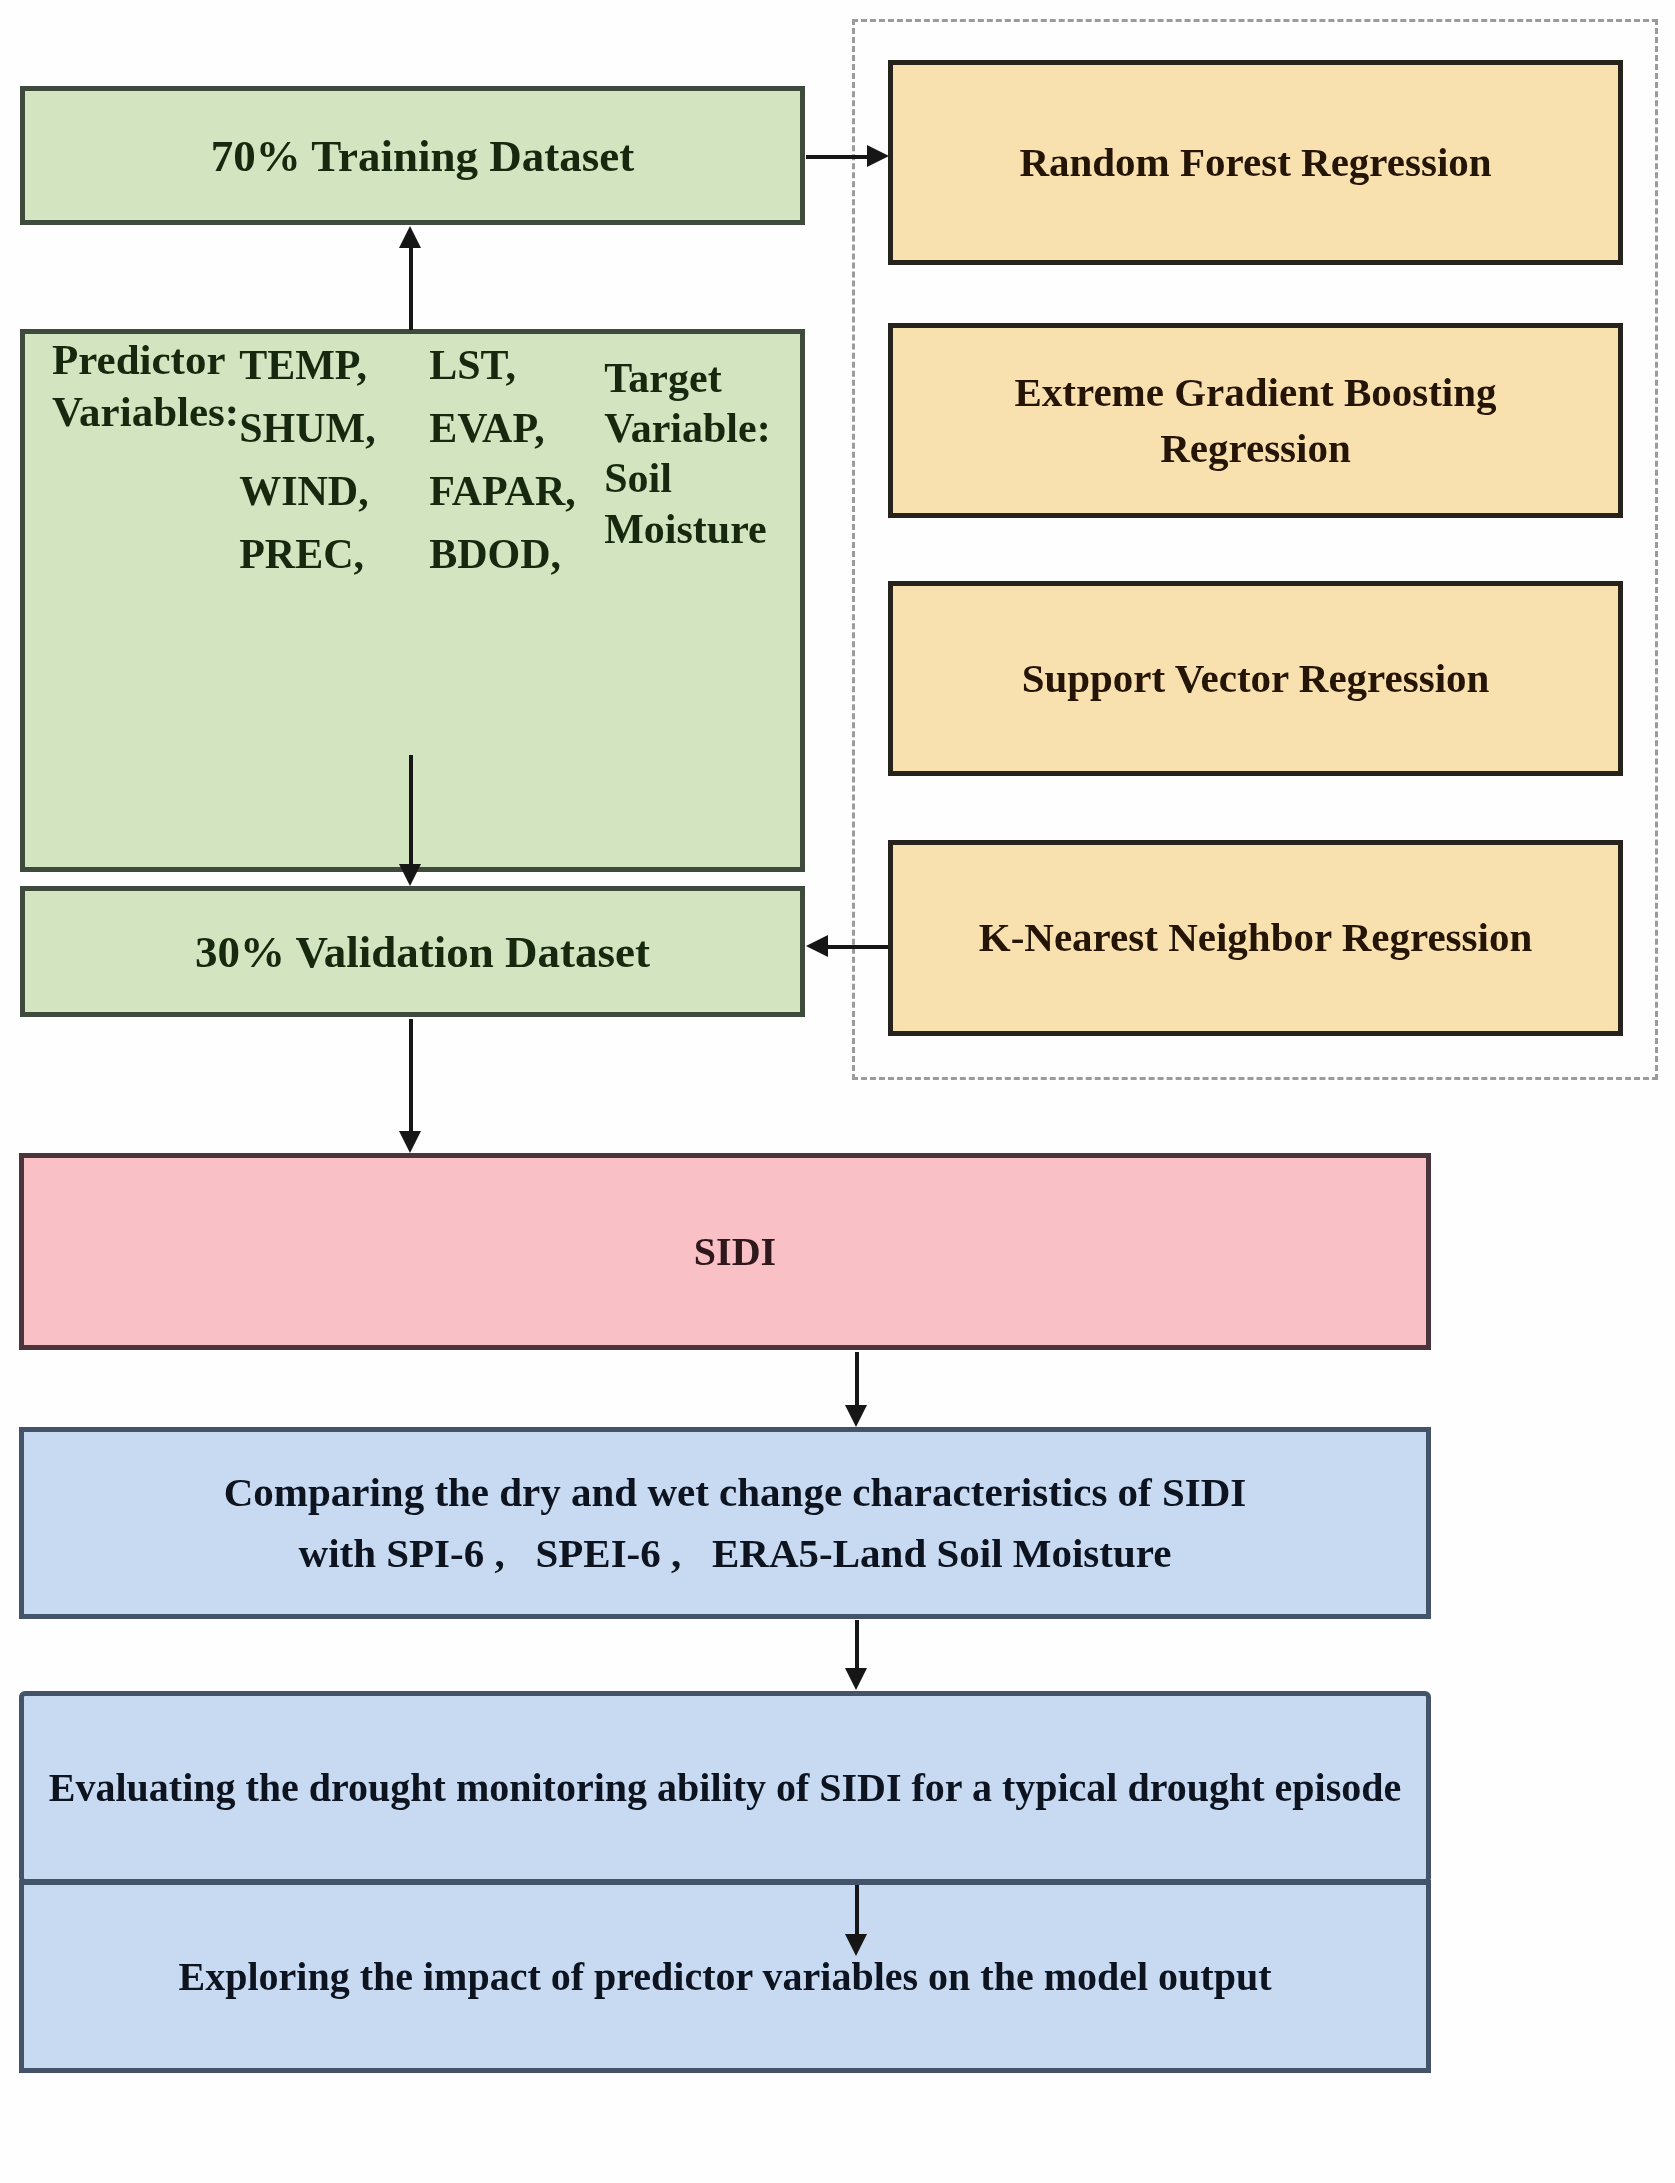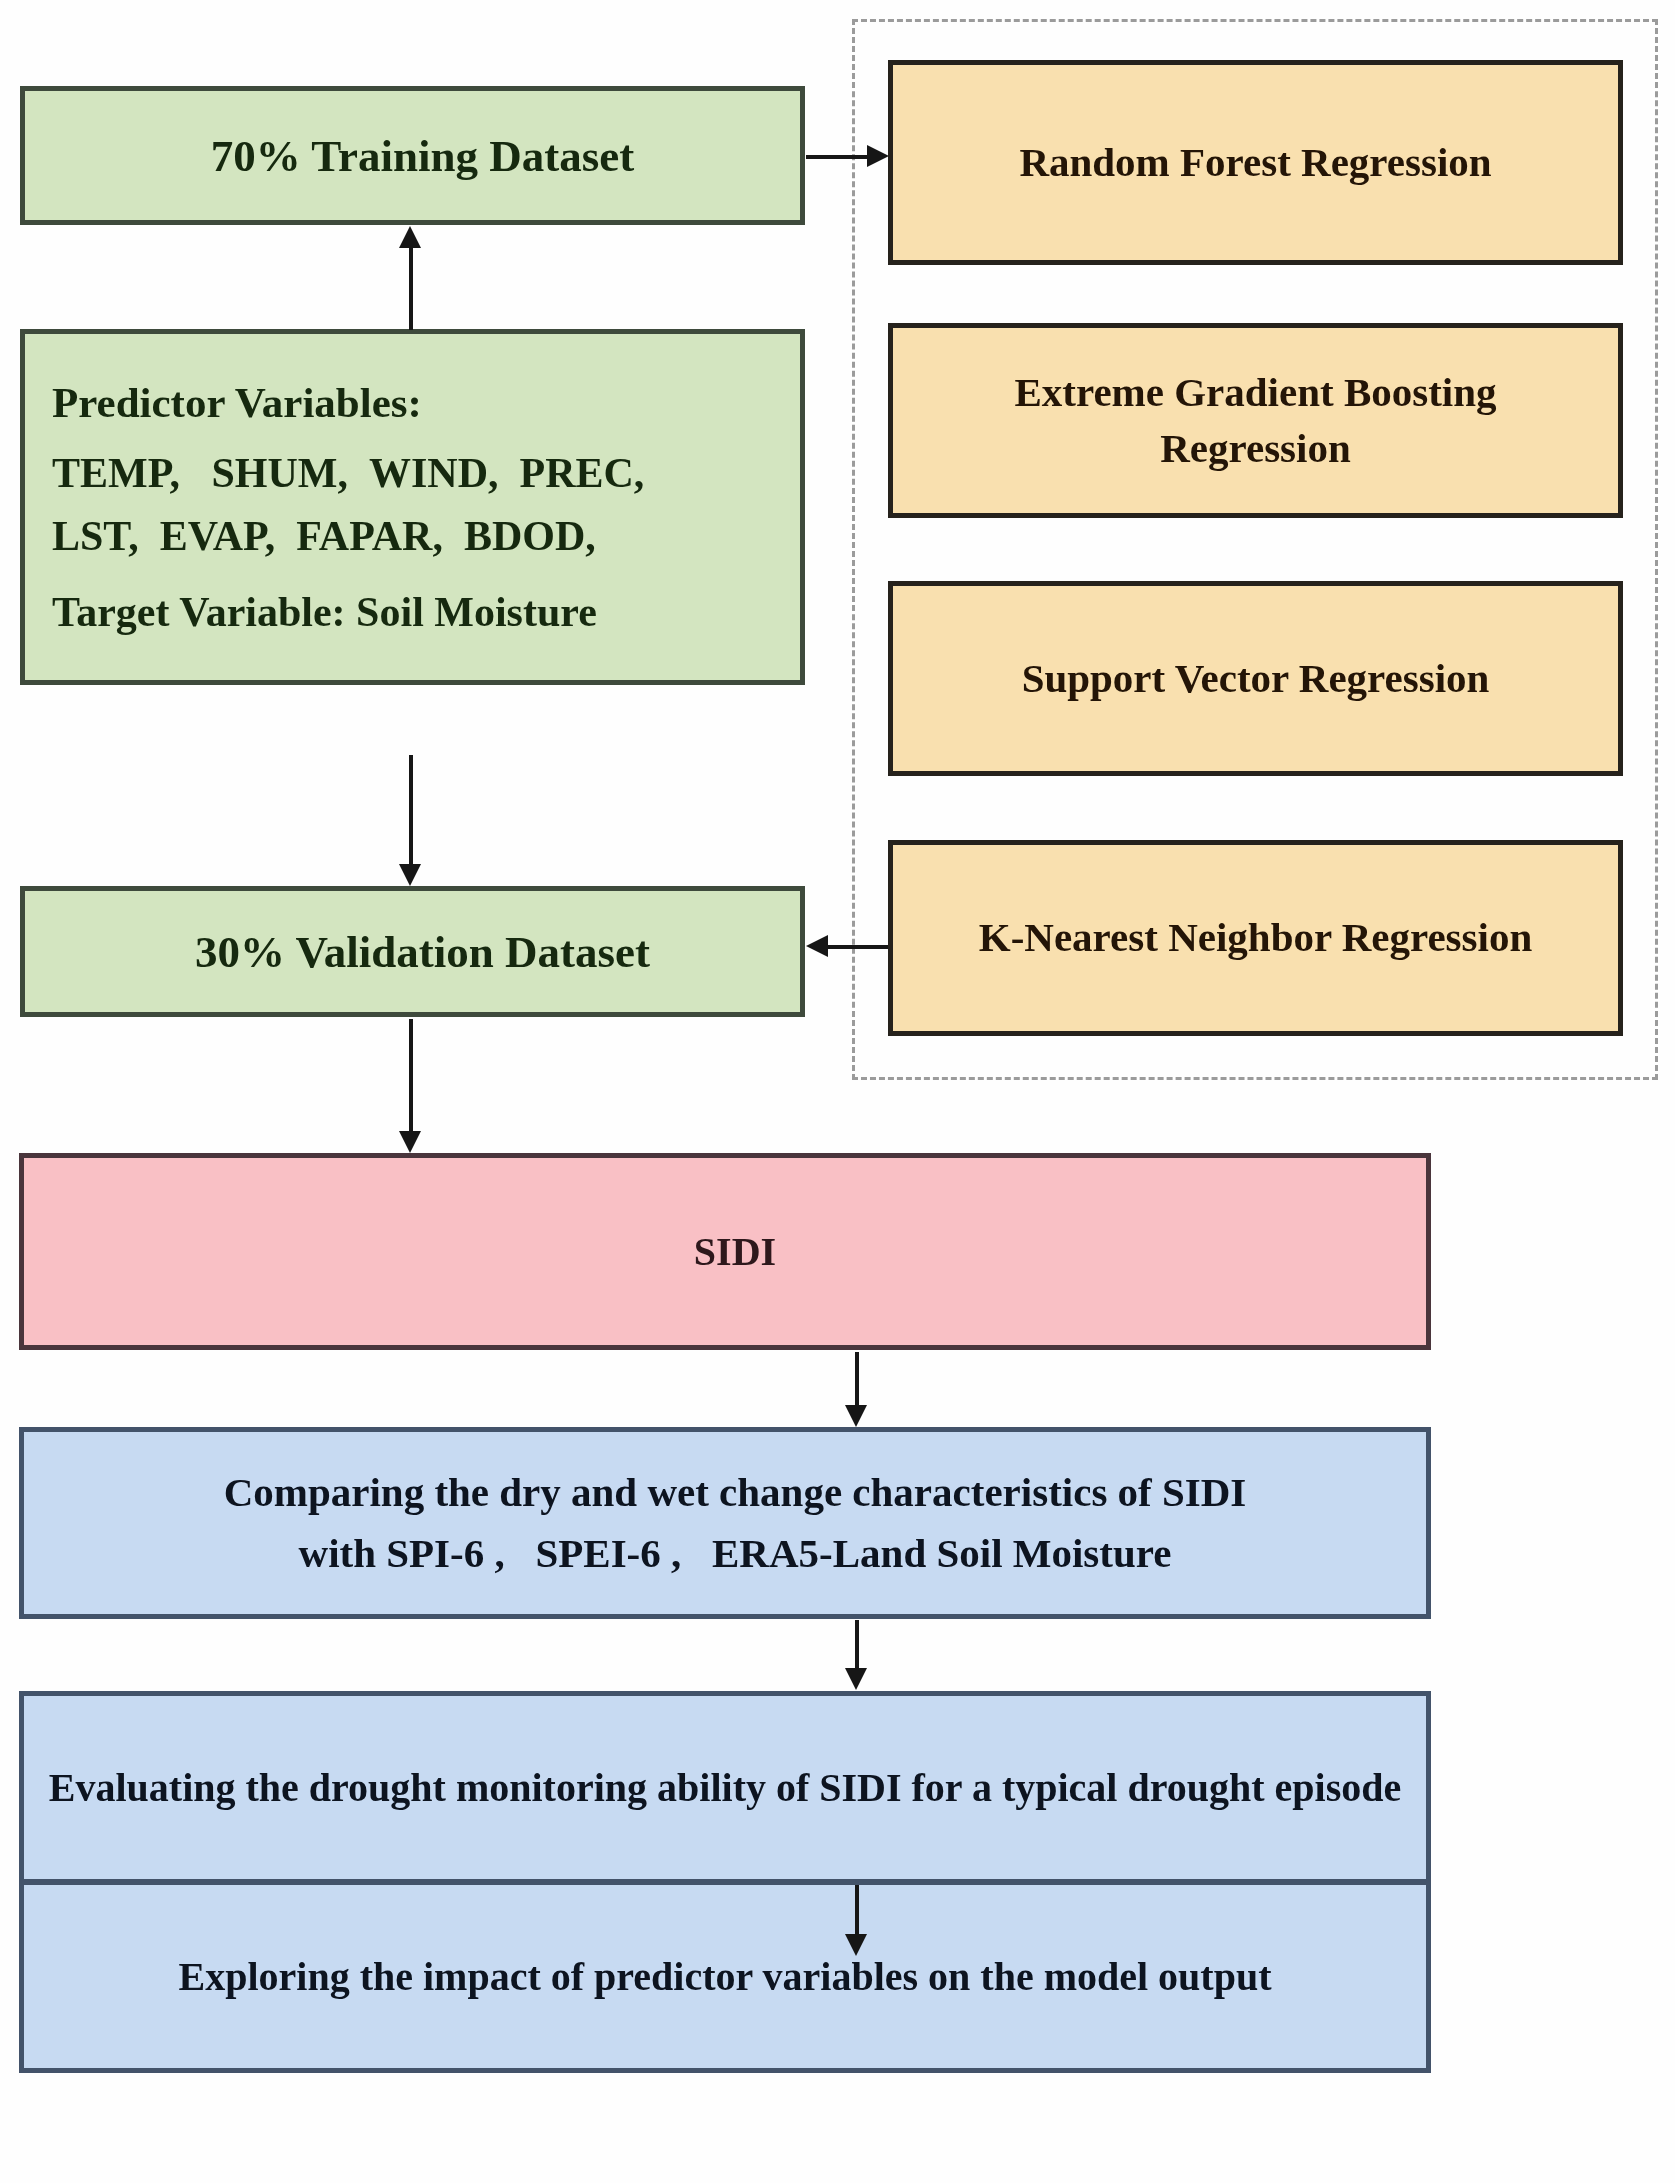--- a/index.html
+++ b/index.html
@@ -48,39 +48,39 @@
     position: absolute;
     box-sizing: border-box;
     left: 852px; top: 18.6px;
     width: 806px; height: 1061px;
     border: 3.7px dashed #9b9b9b;
     background: transparent;
   }
   
   .b-train { left: 20px; top: 86px; width: 785px; height: 139px; font-size: 45px; }
   .b-pred  {
-    left: 20px; top: 329px; width: 785px; height: 356px;
-    flex-direction: column; align-items: flex-start; justify-content: center;
+    left: 20px; top: 329px; width: 785px; height: 543px;
+    flex-direction: row; align-items: flex-start; justify-content: center;
     text-align: left; padding: 0 27px;
   }
   .pred-title { font-size: 43px; line-height: 1.2; margin-bottom: 13.7px; }
   .pred-line  { font-size: 42px; line-height: 1.5; }
   .pred-target{ font-size: 42px; line-height: 1.2; margin-top: 18.6px; }
   .b-valid { left: 20px; top: 886px; width: 785px; height: 131px; font-size: 45px; }
   
   .b-model { left: 888px; width: 735px; font-size: 41px; line-height: 1.35; padding: 0 48px; }
   .b-m1 { top: 60px;  height: 205px; }
   .b-m2 { top: 323px; height: 195px; }
   .b-m3 { top: 581px; height: 195px; }
   .b-m4 { top: 840px; height: 196px; }
   
   .b-wide { left: 19px; width: 1412px; }
   .b-sidi { top: 1153px; height: 197px; font-size: 40px; }
   .b-an1  { top: 1427px; height: 192px; font-size: 41px; line-height: 1.5; flex-direction: column; font-family: Liberation Serif, serif; }
-  .b-an2  { top: 1691px; height: 193px; font-size: 40px; padding: 0 18.6px; }
+  .b-an2  { top: 1691px; height: 193px; font-size: 40px; padding: 0 18.6px; border-radius: 6px; }
   .b-an3  { top: 1880px; height: 193px; font-size: 40px; padding: 0 18.6px; }
   
   .aline { position: absolute; background: #161616; }
   .ahead { position: absolute; width: 0; height: 0; }
   .tri-right { border-top: 11.8px solid transparent; border-bottom: 11.8px solid transparent; border-left: 22.4px solid #161616; }
   .tri-left  { border-top: 11.8px solid transparent; border-bottom: 11.8px solid transparent; border-right: 22.4px solid #161616; }
   .tri-up    { border-left: 11.8px solid transparent; border-right: 11.8px solid transparent; border-bottom: 22.4px solid #161616; }
   .tri-down  { border-left: 11.8px solid transparent; border-right: 11.8px solid transparent; border-top: 22.4px solid #161616; }
 </style>
 </head>

